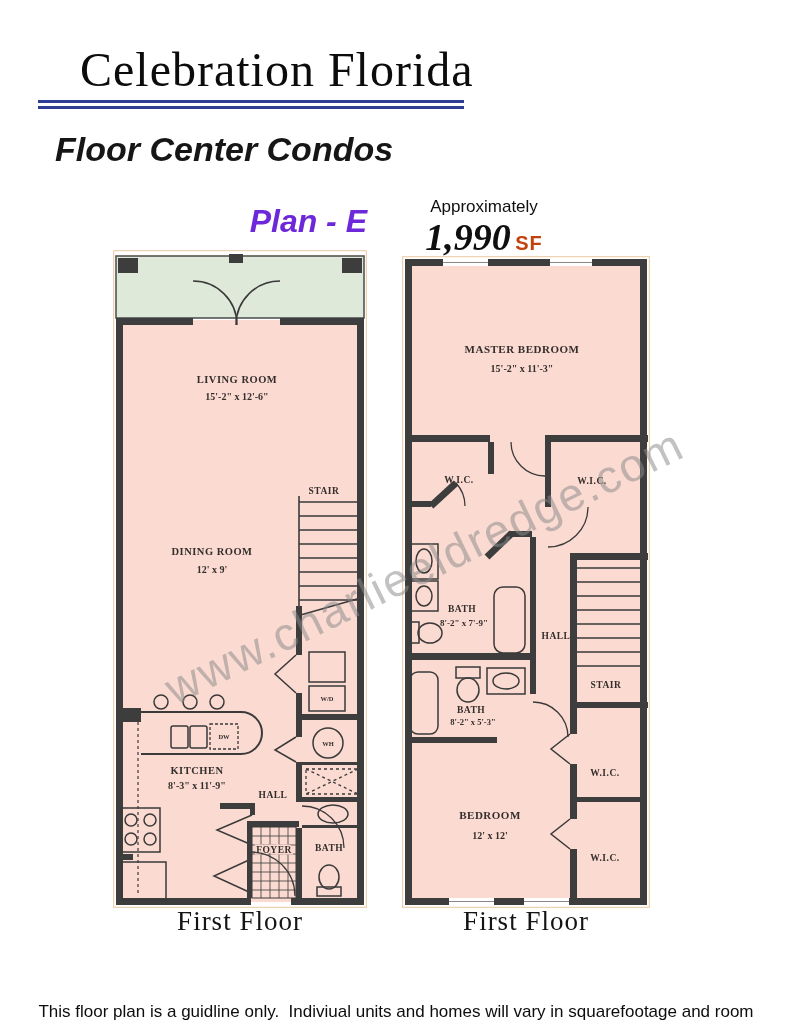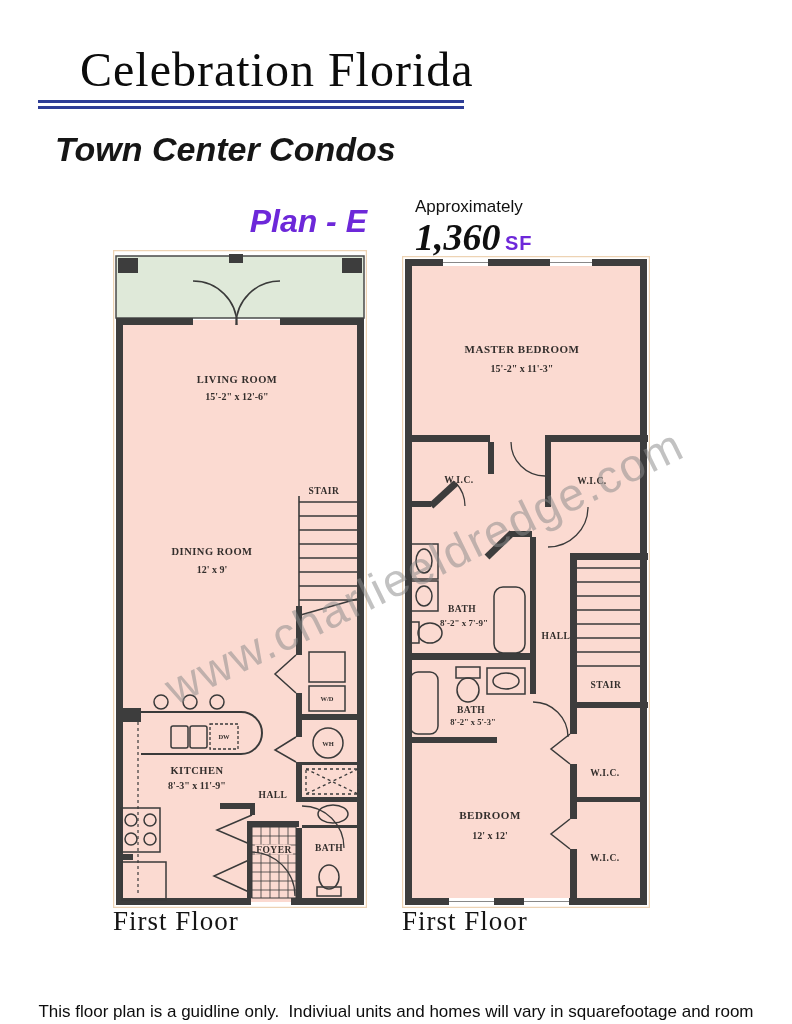--- a/index.html
+++ b/index.html
@@ -7,55 +7,55 @@
        font-family:"Liberation Sans",sans-serif;color:#111;}
   .abs{position:absolute;}
   .title{left:46px;top:42px;font-family:"Liberation Serif",serif;font-size:48px;
          letter-spacing:1px;color:#0c0c0c;white-space:nowrap;margin-left:34px;}
   .rule{left:38px;top:100px;width:426px;height:3px;border-top:3px solid #2e3d96;
         border-bottom:3px solid #2e3d96;}
   .subtitle{left:55px;top:130px;font-size:34px;font-weight:bold;font-style:italic;
             color:#161616;white-space:nowrap;}
   .plan-name{left:113px;top:203px;width:254px;text-align:right;font-size:32px;
              font-weight:bold;font-style:italic;color:#6d28d9;}
-  .approx-wrap{left:415px;top:197px;width:200px;}
+  .approx-wrap{left:384px;top:197px;width:200px;text-align:center;}
   .approx-label{font-size:17px;color:#101010;}
   .area-line{margin-top:-2px;}
   .area-value{font-family:"Liberation Serif",serif;font-size:38px;font-weight:bold;
               font-style:italic;color:#0f0f0f;}
-  .area-unit{font-size:20px;font-weight:bold;letter-spacing:1px;color:#6d28d9;}
-  .caption{top:906px;text-align:left;font-family:"Liberation Serif",serif;
+  .area-unit{font-size:20px;font-weight:bold;letter-spacing:1px;color:#c2410c;}
+  .caption{top:906px;text-align:center;font-family:"Liberation Serif",serif;
            font-size:27px;letter-spacing:1px;color:#141414;}
   .cap1{left:113px;width:254px;}
   .cap2{left:402px;width:248px;}
   .disclaimer{left:0;top:956px;width:792px;text-align:center;font-size:17px;
               line-height:1.32;color:#0d0d0d;white-space:pre-wrap;}
   .watermark{left:168px;top:664px;font-size:46px;letter-spacing:2px;color:#8b8b8b;
              opacity:0.52;transform:rotate(-26deg);transform-origin:0 50%;
              white-space:nowrap;pointer-events:none;z-index:6;}
   svg text{font-family:"Liberation Serif",serif;font-weight:bold;fill:#332e2c;}
   .room-name{font-size:10.5px;letter-spacing:0.5px;}
   .room-dims{font-size:10px;}
   .big-name{font-size:11px;letter-spacing:0.5px;}
   .sm-label{font-size:9.5px;letter-spacing:0.5px;}
   .tiny-label{font-size:6.5px;}
 </style>
 </head>
 <body>
 
 <div class="abs title">Celebration Florida</div>
 <div class="abs rule"></div>
-<div class="abs subtitle">Town Center Condos</div>
+<div class="abs subtitle">Floor Center Condos</div>
 
 <div class="abs plan-name">Plan - E</div>
 
 <div class="abs approx-wrap">
   <div class="approx-label">Approximately</div>
   <div class="area-line">
-    <span class="area-value">1,360</span>
+    <span class="area-value">1,990</span>
     <span class="area-unit">SF</span>
   </div>
 </div>
 
 <svg class="abs" style="left:113px;top:250px;" width="254" height="658" viewBox="0 0 254 658">
   <rect x="0.5" y="0.5" width="253" height="657" fill="#ffffff" stroke="#edd3b4" stroke-width="1.5"></rect>
 
   <rect x="3" y="6" width="248" height="62" fill="#dfe9d9" stroke="#4a4a4a" stroke-width="1.5"></rect>
   <rect x="5" y="8" width="20" height="15" fill="#3d3d3d"></rect>
   <rect x="229" y="8" width="20" height="15" fill="#3d3d3d"></rect>

